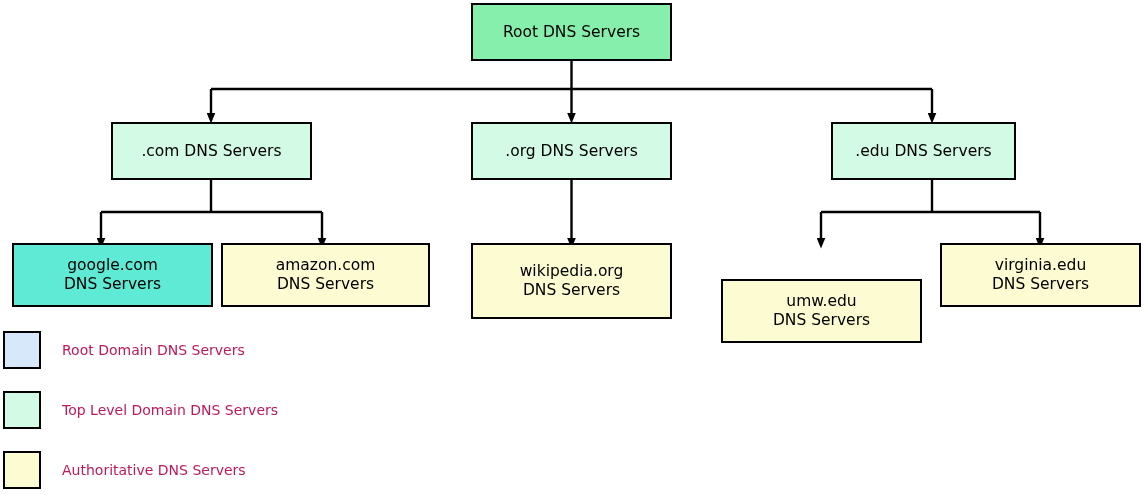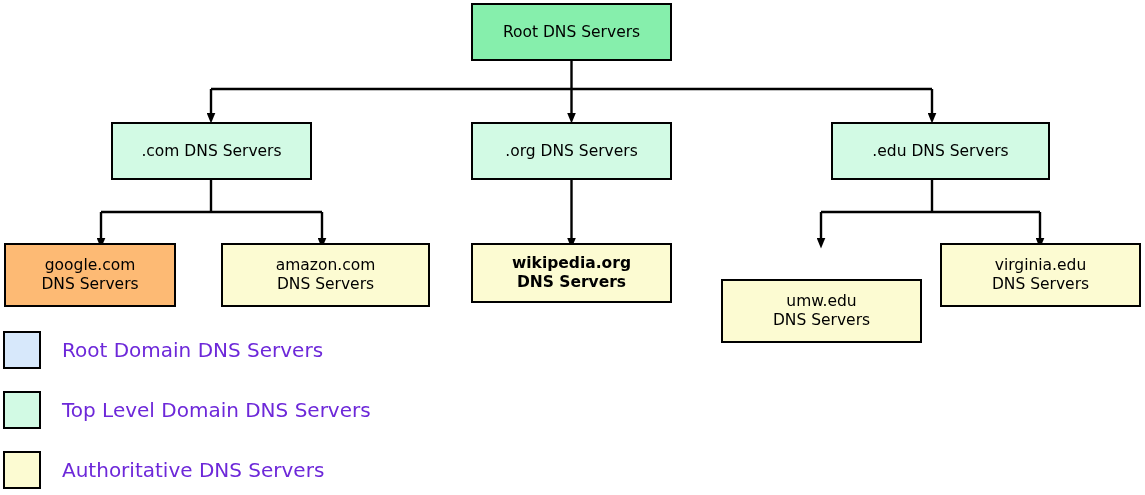--- a/index.html
+++ b/index.html
@@ -45,23 +45,23 @@
   .node .line2 { display: block; }
   .legend-swatch {
     position: absolute;
     box-sizing: border-box;
     border: 2px solid #000000;
     width: 38px;
     height: 38px;
   }
   .legend-label {
     position: absolute;
-    font-size: 20px;
+    font-size: 14px;
     line-height: 18px;
-    color: #6d28d9;
+    color: #be185d;
     white-space: pre;
   }
 </style>
 </head>
 <body>
 
 <div id="diagram-root">
 
   <svg class="connectors" viewBox="0 0 1145 495" width="1145" height="495">
     <defs>
@@ -95,35 +95,35 @@
   </div>
 
   <div class="node" style="left:111px; top:122px; width:201px; height:58px; background:#d2fae4;">
     <span>.com DNS Servers</span>
   </div>
 
   <div class="node" style="left:471px; top:122px; width:201px; height:58px; background:#d2fae4;">
     <span>.org DNS Servers</span>
   </div>
 
-  <div class="node" style="left:831px; top:122px; width:219px; height:58px; background:#d2fae4;">
+  <div class="node" style="left:831px; top:122px; width:185px; height:58px; background:#d2fae4;">
     <span>.edu DNS Servers</span>
   </div>
 
-  <div class="node" style="left:4px; top:243px; width:172px; height:64px; background:#fdba74;">
+  <div class="node" style="left:12px; top:243px; width:201px; height:64px; background:#5eead4;">
     <span>google.com</span>
     <span class="line2">DNS Servers</span>
   </div>
 
   <div class="node" style="left:221px; top:243px; width:209px; height:64px; background:#fcfbd2;">
     <span>amazon.com</span>
     <span class="line2">DNS Servers</span>
   </div>
 
-  <div class="node" style="left:471px; top:243px; width:201px; height:60px; background:#fcfbd2;font-weight:bold;">
+  <div class="node" style="left:471px; top:243px; width:201px; height:76px; background:#fcfbd2;">
     <span>wikipedia.org</span>
     <span class="line2">DNS Servers</span>
   </div>
 
   <div class="node" style="left:721px; top:243px; width:201px; height:64px; background:#fcfbd2;margin-top:36px;">
     <span>umw.edu</span>
     <span class="line2">DNS Servers</span>
   </div>
 
   <div class="node" style="left:940px; top:243px; width:201px; height:64px; background:#fcfbd2;text-align:right;">

